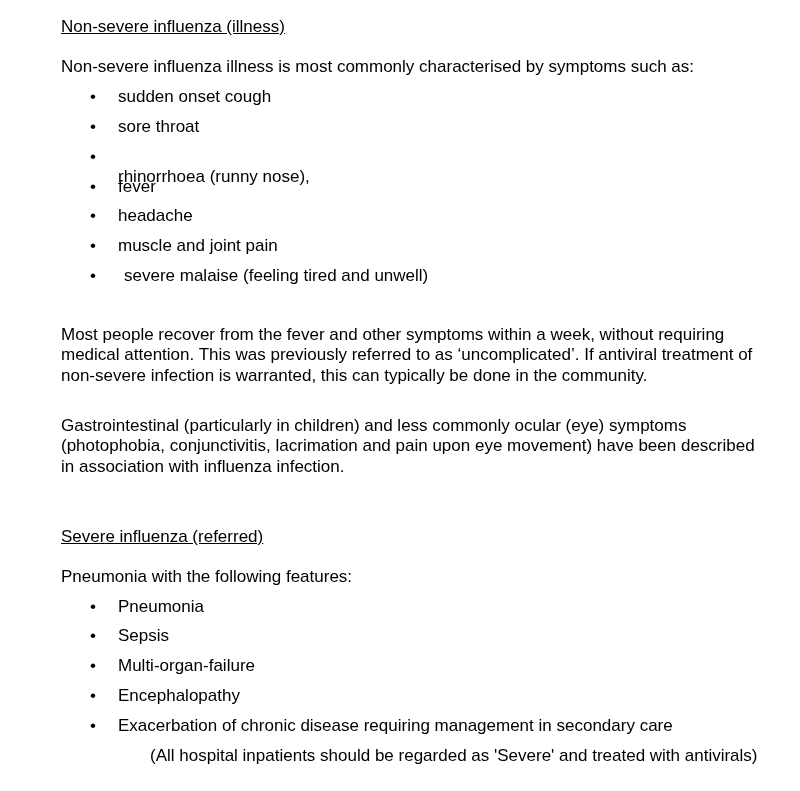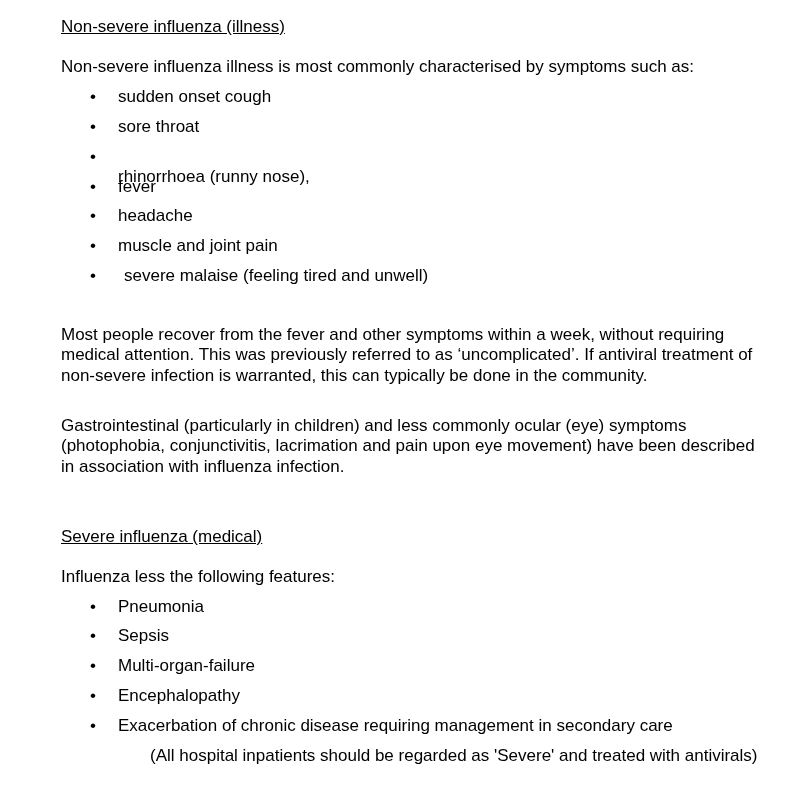--- a/index.html
+++ b/index.html
@@ -49,22 +49,22 @@
     </div>
     <div>
       <span class="abs bullet" style="top:266px;">•</span>
       <span class="abs bullet-text" style="top:266px;margin-left:6px;">severe malaise (feeling tired and unwell)</span>
     </div>
   </div>
 
   <div class="abs para" style="top:325px;">Most people recover from the fever and other symptoms within a week, without requiring medical attention. This was previously referred to as ‘uncomplicated’. If antiviral treatment of non-severe infection is warranted, this can typically be done in the community.</div>
   <div class="abs para" style="top:416px;">Gastrointestinal (particularly in children) and less commonly ocular (eye) symptoms (photophobia, conjunctivitis, lacrimation and pain upon eye movement) have been described in association with influenza infection.</div>
 
-  <div class="abs heading" style="top:527px;">Severe influenza (medical)</div>
-  <div class="abs" style="left:61px; top:567px;">Influenza less the following features:</div>
+  <div class="abs heading" style="top:527px;">Severe influenza (referred)</div>
+  <div class="abs" style="left:61px; top:567px;">Pneumonia with the following features:</div>
 
   <div>
     <div>
       <span class="abs bullet" style="top:597px;">•</span>
       <span class="abs bullet-text" style="top:597px;">Pneumonia</span>
     </div>
     <div>
       <span class="abs bullet" style="top:626px;">•</span>
       <span class="abs bullet-text" style="top:626px;">Sepsis</span>
     </div>

